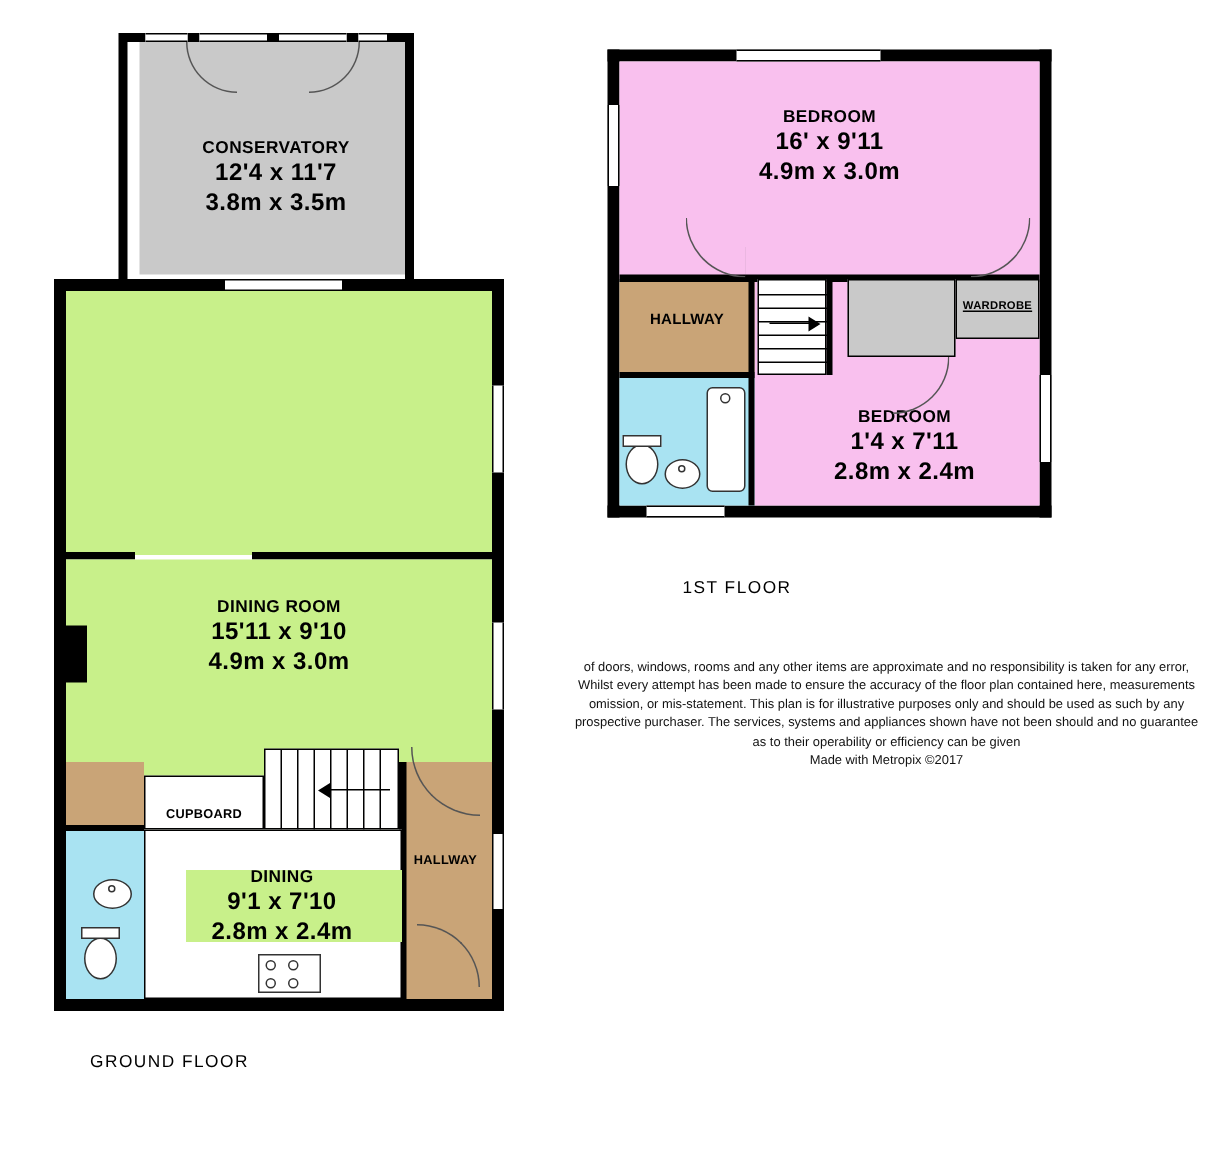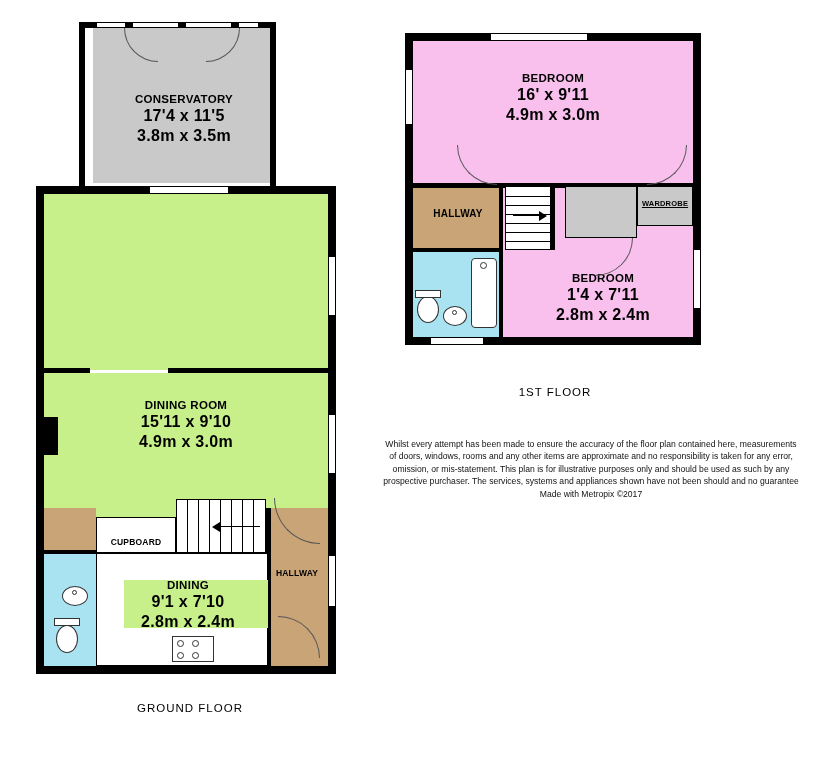--- a/index.html
+++ b/index.html
@@ -37,21 +37,21 @@
     position:absolute;
     text-align:center;
     font-size:8.5px;
     font-weight:bold;
     letter-spacing:.2px;
   }
   .floor-title{
     position:absolute;
     font-size:11.5px;
     letter-spacing:1px;
-    text-align:center;
+    text-align:left;
   }
   .disclaimer{
     position:absolute;
     font-size:8.6px;
     line-height:1.45;
     text-align:center;
     color:#111;
   }
 
   
@@ -103,21 +103,21 @@
   <div class="wall" style="left:44px;top:368px;width:46px;height:5px;"></div>
   <div class="wall" style="left:168px;top:368px;width:160px;height:5px;"></div>
 
   <div class="winv" style="left:328px;top:257px;width:8px;height:58px;"></div>
 
   <div class="win" style="left:150px;top:186px;width:78px;height:8px;"></div>
 
 
   <div class="label" style="left:104px;top:92px;width:160px;">
     <div class="name">CONSERVATORY</div>
-    <div class="dim">17'4 x 11'5</div>
+    <div class="dim">12'4 x 11'7</div>
     <div class="dim">3.8m x 3.5m</div>
   </div>
 
   <div class="room green" style="left:44px;top:373px;width:284px;height:135px;"></div>
   <div class="room green" style="left:96px;top:508px;width:170px;height:45px;"></div>
 
   <div class="wall" style="left:44px;top:417px;width:14px;height:38px;"></div>
 
   <div class="winv" style="left:328px;top:415px;width:8px;height:58px;"></div>
 
@@ -241,18 +241,19 @@
 
   <div class="win" style="left:96px;top:33px;width:96px;height:8px;"></div>
   <div class="winv" style="left:298px;top:250px;width:8px;height:58px;"></div>
   <div class="winv" style="left:10px;top:70px;width:8px;height:54px;"></div>
   <div class="win" style="left:36px;top:337px;width:52px;height:8px;"></div>
 
   <div class="floor-title" style="left:60px;top:386px;width:200px;">1ST FLOOR</div>
 </div>
 
 <div class="disclaimer" style="left:360px;top:438px;width:462px;">
+  <div>of doors, windows, rooms and any other items are approximate and no responsibility is taken for any error,</div>
   <div>Whilst every attempt has been made to ensure the accuracy of the floor plan contained here, measurements</div>
-  <div>of doors, windows, rooms and any other items are approximate and no responsibility is taken for any error,</div>
   <div>omission, or mis-statement. This plan is for illustrative purposes only and should be used as such by any</div>
   <div>prospective purchaser. The services, systems and appliances shown have not been should and no guarantee</div>
+  <div>as to their operability or efficiency can be given</div>
   <div>Made with Metropix ©2017</div>
 </div>
 
 </body></html>

